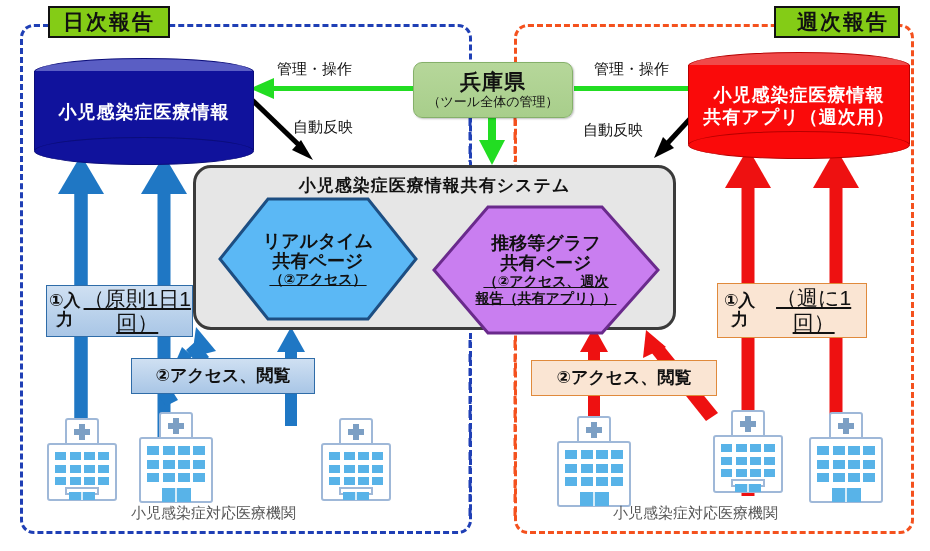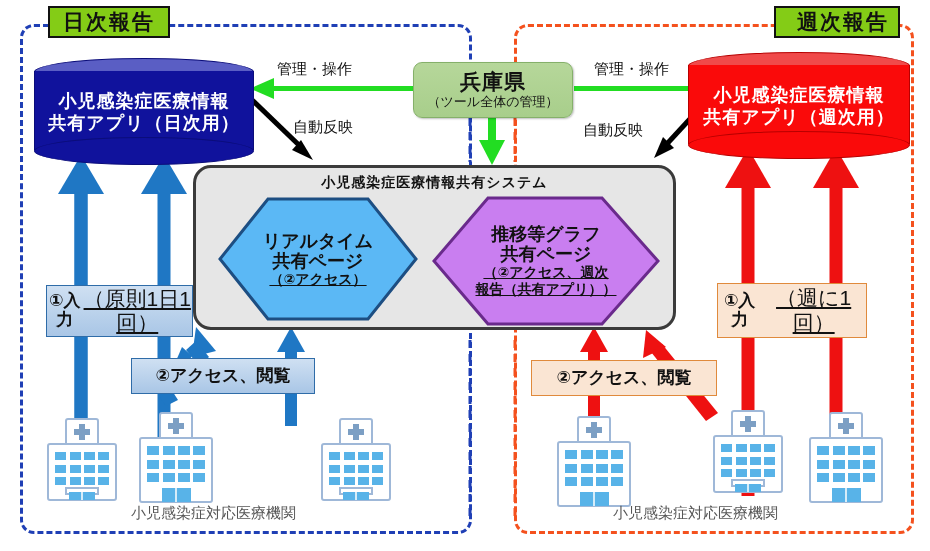--- a/index.html
+++ b/index.html
@@ -26,21 +26,21 @@
         justify-content:center;color:#fff;font-weight:bold;line-height:1.22;letter-spacing:1px;}
 
   
   .hyogo{background:linear-gradient(180deg,#b6d79a 0%,#a8ce8b 100%);border:1px solid #85b06a;
          border-radius:9px;box-shadow:1px 1px 2px rgba(0,0,0,.25);}
   .hyogo .t1{font-size:21px;font-weight:bold;color:#111;letter-spacing:1px;line-height:1.1;}
   .hyogo .t2{font-size:13px;color:#111;letter-spacing:0px;line-height:1.2;margin-top:1px;}
 
   
   .sysbox{background:#e6e6e6;border:3px solid #3b3b3b;border-radius:18px;}
-  .systitle{position:absolute;left:0;right:0;top:6px;text-align:center;font-size:14px;font-weight:bold;
+  .systitle{position:absolute;left:0;right:0;top:6px;text-align:center;font-size:17px;font-weight:bold;
             color:#111;letter-spacing:1px;}
 
   
   .hexwrap{position:absolute;}
   .hexwrap .hextext{position:absolute;left:0;right:0;top:0;bottom:0;display:flex;flex-direction:column;
             align-items:center;justify-content:center;text-align:center;color:#111;}
   .hex-l1{font-size:18px;font-weight:bold;line-height:1.12;letter-spacing:0px;}
   .hex-sub{font-size:14px;font-weight:bold;line-height:1.12;text-decoration:underline;margin-top:1px;}
 
   
@@ -161,21 +161,20 @@
   <div class="abs chip" style="left:774px;top:6px;width:126px;height:32px;font-size:21px;padding-left:12px;">
     <span>週次報告</span>
   </div>
 
   <div class="cyl" style="left:34px;top:58px;width:220px;height:105px;">
     <div class="cap" style="top:0;height:26px;background:#5a5ec4;border:1px solid #0b0d7a;"></div>
     <div class="body" style="top:13px;height:79px;background:#10129c;border-left:1px solid #0b0d7a;border-right:1px solid #0b0d7a;"></div>
     <div class="cap" style="top:79px;height:26px;background:#10129c;border:1px solid #0b0d7a;"></div>
     <div class="label" style="top:20px;height:70px;font-size:18px;">
       <span>小児感染症医療情報</span>
-      <span>共有アプリ（日次用）</span>
     </div>
   </div>
 
   <div class="cyl" style="left:688px;top:52px;width:222px;height:105px;">
     <div class="cap" style="top:0;height:26px;background:#f04a4a;border:1px solid #b70000;"></div>
     <div class="body" style="top:13px;height:79px;background:#fa0a0a;border-left:1px solid #b70000;border-right:1px solid #b70000;"></div>
     <div class="cap" style="top:79px;height:26px;background:#fa0a0a;border:1px solid #b70000;"></div>
     <div class="label" style="top:20px;height:70px;font-size:18px;">
       <span>小児感染症医療情報</span>
       <span>共有アプリ（週次用）</span>
@@ -195,21 +194,21 @@
     <svg width="200" height="124" viewBox="0 0 200 124">
       <polygon points="50,2 150,2 198,62 150,122 50,122 2,62" fill="#5bb8f5" stroke="#1d4e82" stroke-width="3"></polygon>
     </svg>
     <div class="hextext">
       <div class="hex-l1">リアルタイム</div>
       <div class="hex-l1">共有ページ</div>
       <div class="hex-sub">（②アクセス）</div>
     </div>
   </div>
 
-  <div class="hexwrap" style="left:432px;top:196px;width:228px;height:130px;text-decoration:underline;">
+  <div class="hexwrap" style="left:432px;top:205px;width:228px;height:130px;text-decoration:underline;">
     <svg width="228" height="130" viewBox="0 0 228 130">
       <polygon points="56,2 170,2 226,65 170,128 56,128 2,65" fill="#c97ef0" stroke="#6a2a8c" stroke-width="3"></polygon>
     </svg>
     <div class="hextext">
       <div class="hex-l1">推移等グラフ</div>
       <div class="hex-l1">共有ページ</div>
       <div class="hex-sub">（②アクセス、週次</div>
       <div class="hex-sub">報告（共有アプリ））</div>
     </div>
   </div>

